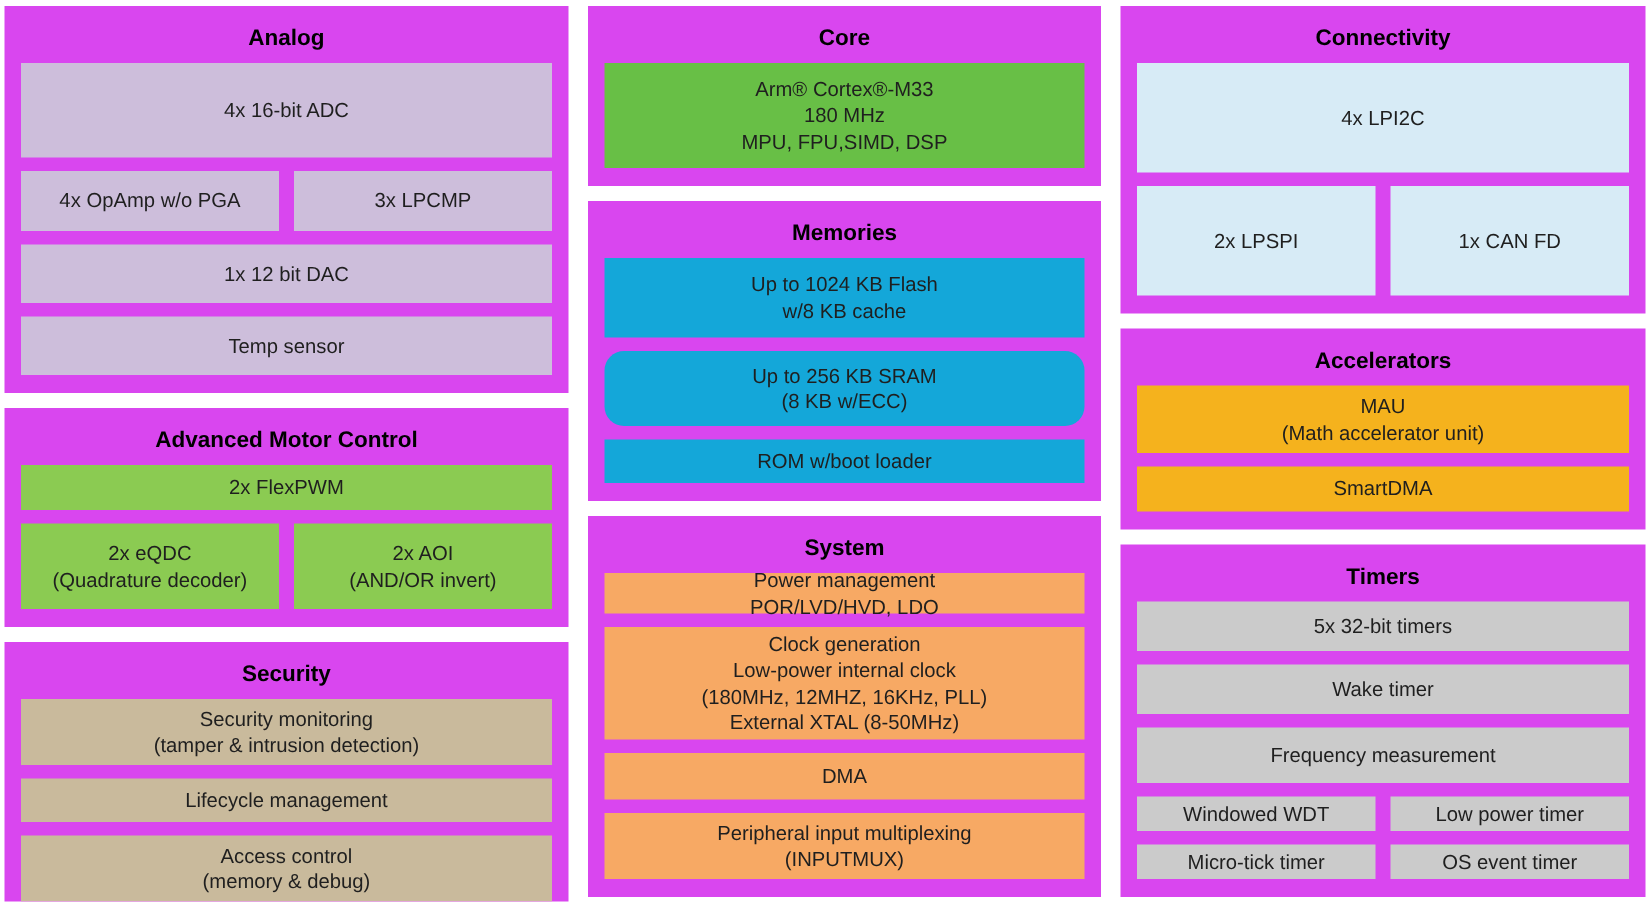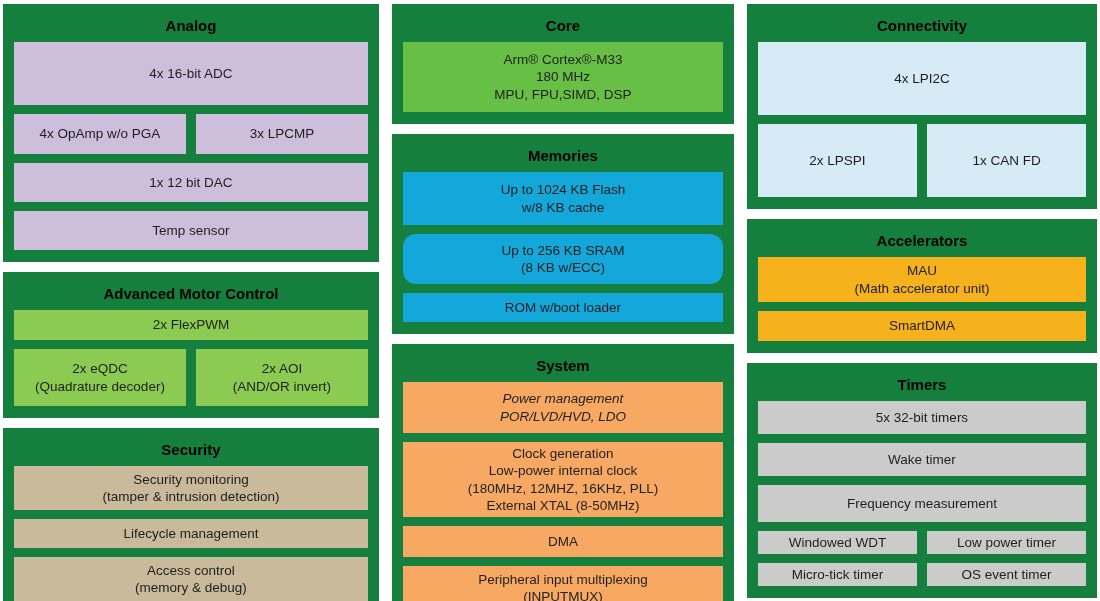--- a/index.html
+++ b/index.html
@@ -6,21 +6,21 @@
   body {
     width: 1100px; height: 601px;
     font-family: "Liberation Sans", sans-serif;
     color: #1f1f1f;
   }
   .board { display: flex; gap: 13px; padding: 4px 3px; box-sizing: border-box; }
   .col { display: flex; flex-direction: column; gap: 10px; }
   .col1 { width: 377px; }
   .col2 { width: 343px; }
   .col3 { width: 351px; }
-  .panel { background: #15803d; padding: 6px 11px 12px; box-sizing: border-box; }
+  .panel { background: #d946ef; padding: 6px 11px 12px; box-sizing: border-box; }
   .panel-title {
     text-align: center; font-weight: bold; font-size: 15px; color: #000;
     padding: 7px 0 8px;
   }
   .panel-body { display: flex; flex-direction: column; gap: 9px; }
   .row { display: flex; gap: 10px; }
   .row .block { flex: 1; }
   .block {
     display: flex; flex-direction: column; justify-content: center; align-items: center;
     text-align: center; font-size: 13.5px; line-height: 1.28; color: #1f1f1f;
@@ -41,21 +41,21 @@
   .h-40 { height: 40px; }
   .h-39 { height: 39px; }
   .h-30 { height: 30px; }
   .h-57 { height: 57px; }
   .h-44 { height: 44px; }
   .h-29 { height: 29px; }
   .h-core { height: 70px; }
   .h-53 { height: 53px; }
   .h-50 { height: 50px; border-radius: 13px; }
   .h-75 { height: 75px; }
-  .h-43 { height: 51px; font-style: italic; }
+  .h-43 { height: 27px; }
   .h-31 { height: 31px; }
   .h-conn { height: 73px; }
   .h-45 { height: 45px; }
   .h-33 { height: 33px; }
   .h-37 { height: 37px; }
   .h-timergrid { height: 23px; }
 </style>
 </head>
 <body>
 

